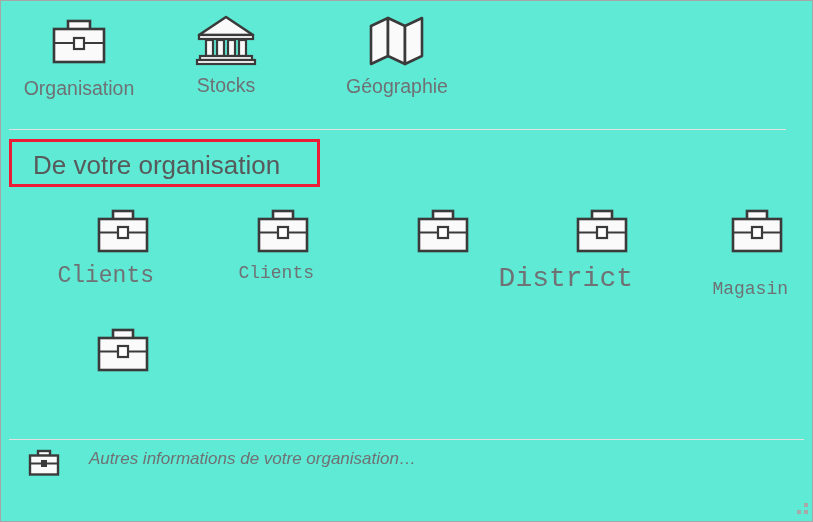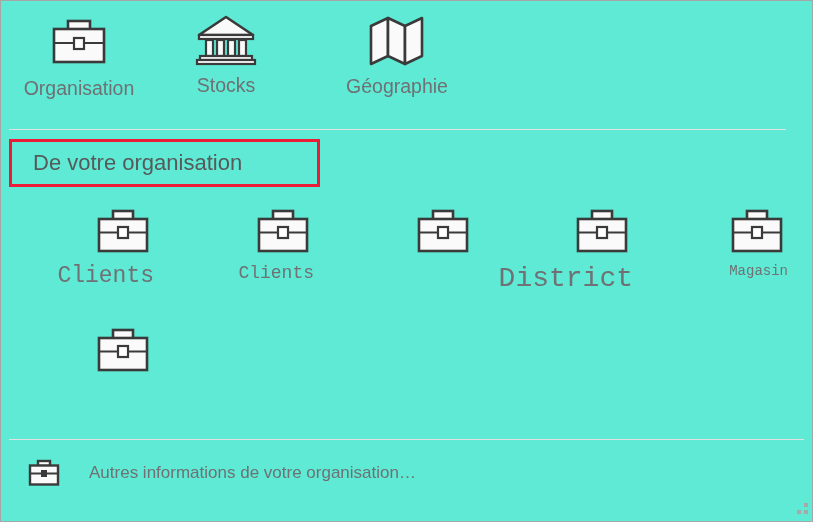--- a/index.html
+++ b/index.html
@@ -75,34 +75,34 @@
     width: 311px;
     height: 48px;
     box-sizing: border-box;
     border: 3px solid #ec1c37;
     background: transparent;
   }
   #section-header-text {
     position: absolute;
     left: 32px;
     top: 149px;
-    font-size: 22px;
+    font-size: 26px;
     color: #58595b;
     white-space: nowrap;
   }
 
   
   #footer-row {
     position: absolute;
     left: 0;
     top: 448px;
     right: 0;
     height: 48px;
     display: flex;
-    align-items: center;
+    font-style: italic;
   }
   #footer-icon { margin-left: 26px; line-height: 0; }
   #footer-label {
     margin-left: 28px;
     font-size: 17px;
     color: #6f7174;
     white-space: nowrap;
   }
 
   
@@ -212,21 +212,21 @@
           </svg></span>
         <span class="label" style="font-size: 28px;">District</span>
       </div>
       <div class="tile" style="left: 637px; top: 206px;">
         <span class="glyph"><svg width="62" height="50" viewBox="0 0 62 50" aria-hidden="true">
             <rect x="21" y="4" width="20" height="9" fill="#fafafa" stroke="#3a3a3a" stroke-width="2.6"></rect>
             <rect x="7" y="12" width="48" height="32" fill="#fafafa" stroke="#3a3a3a" stroke-width="2.6"></rect>
             <line x1="7" y1="25.5" x2="55" y2="25.5" stroke="#3a3a3a" stroke-width="2.2"></line>
             <rect x="26" y="20" width="10" height="11" fill="#ffffff" stroke="#3a3a3a" stroke-width="2.2"></rect>
           </svg></span>
-        <span class="label" style="font-size: 14px;">Magasin</span>
+        <span class="label" style="font-size: 18px; margin-top: 16px;">Magasin</span>
       </div>
       <div class="tile" style="left: 3px; top: 325px;">
         <span class="glyph"><svg width="62" height="50" viewBox="0 0 62 50" aria-hidden="true">
             <rect x="21" y="4" width="20" height="9" fill="#fafafa" stroke="#3a3a3a" stroke-width="2.6"></rect>
             <rect x="7" y="12" width="48" height="32" fill="#fafafa" stroke="#3a3a3a" stroke-width="2.6"></rect>
             <line x1="7" y1="25.5" x2="55" y2="25.5" stroke="#3a3a3a" stroke-width="2.2"></line>
             <rect x="26" y="20" width="10" height="11" fill="#ffffff" stroke="#3a3a3a" stroke-width="2.2"></rect>
           </svg></span>
       </div>
     </div>

